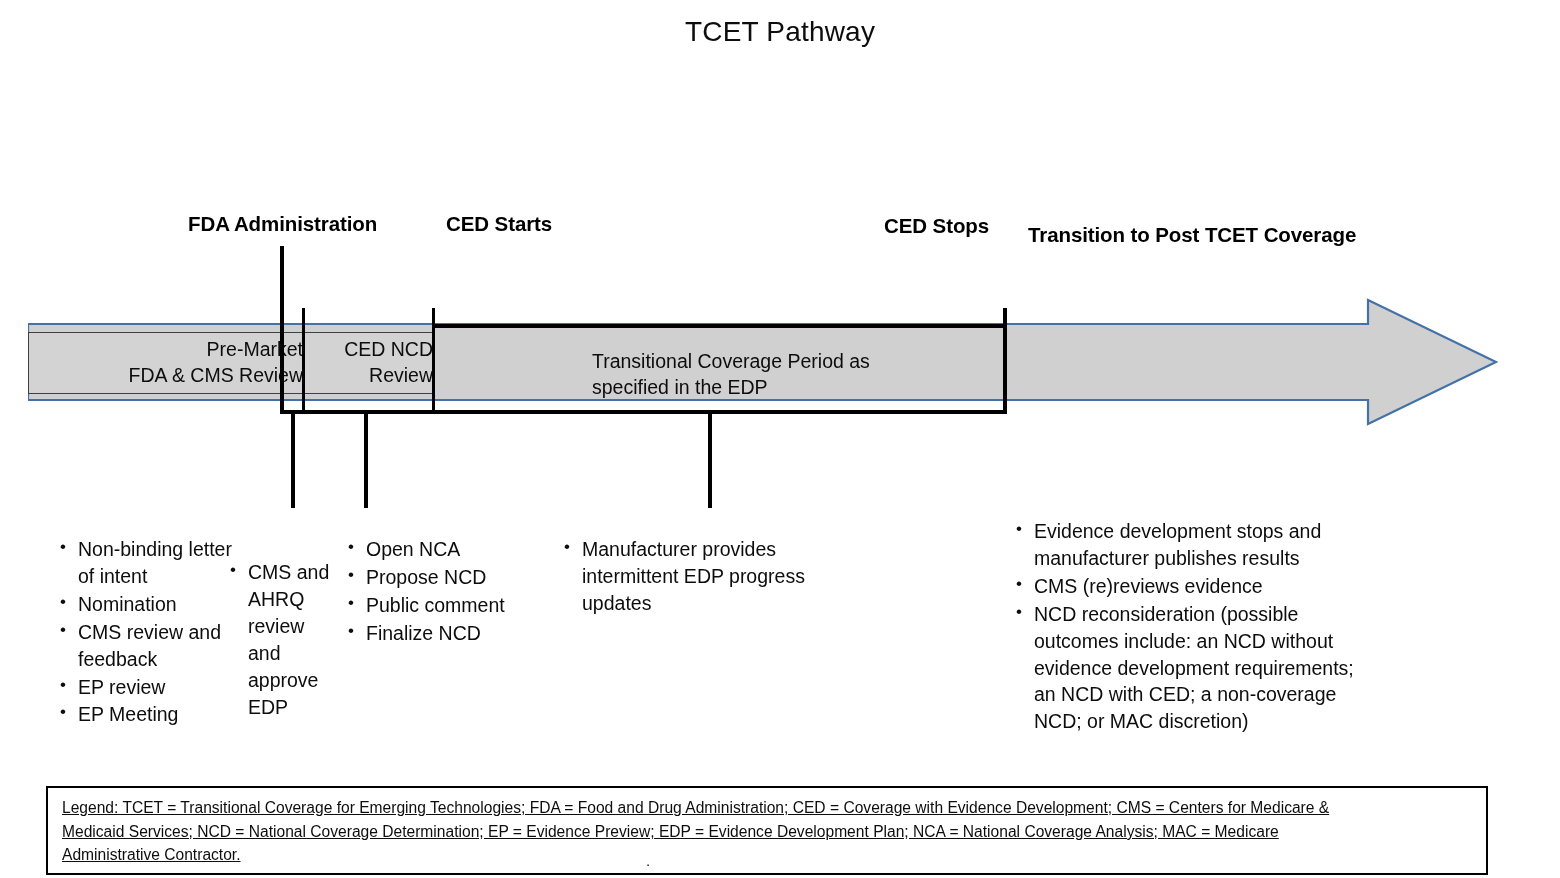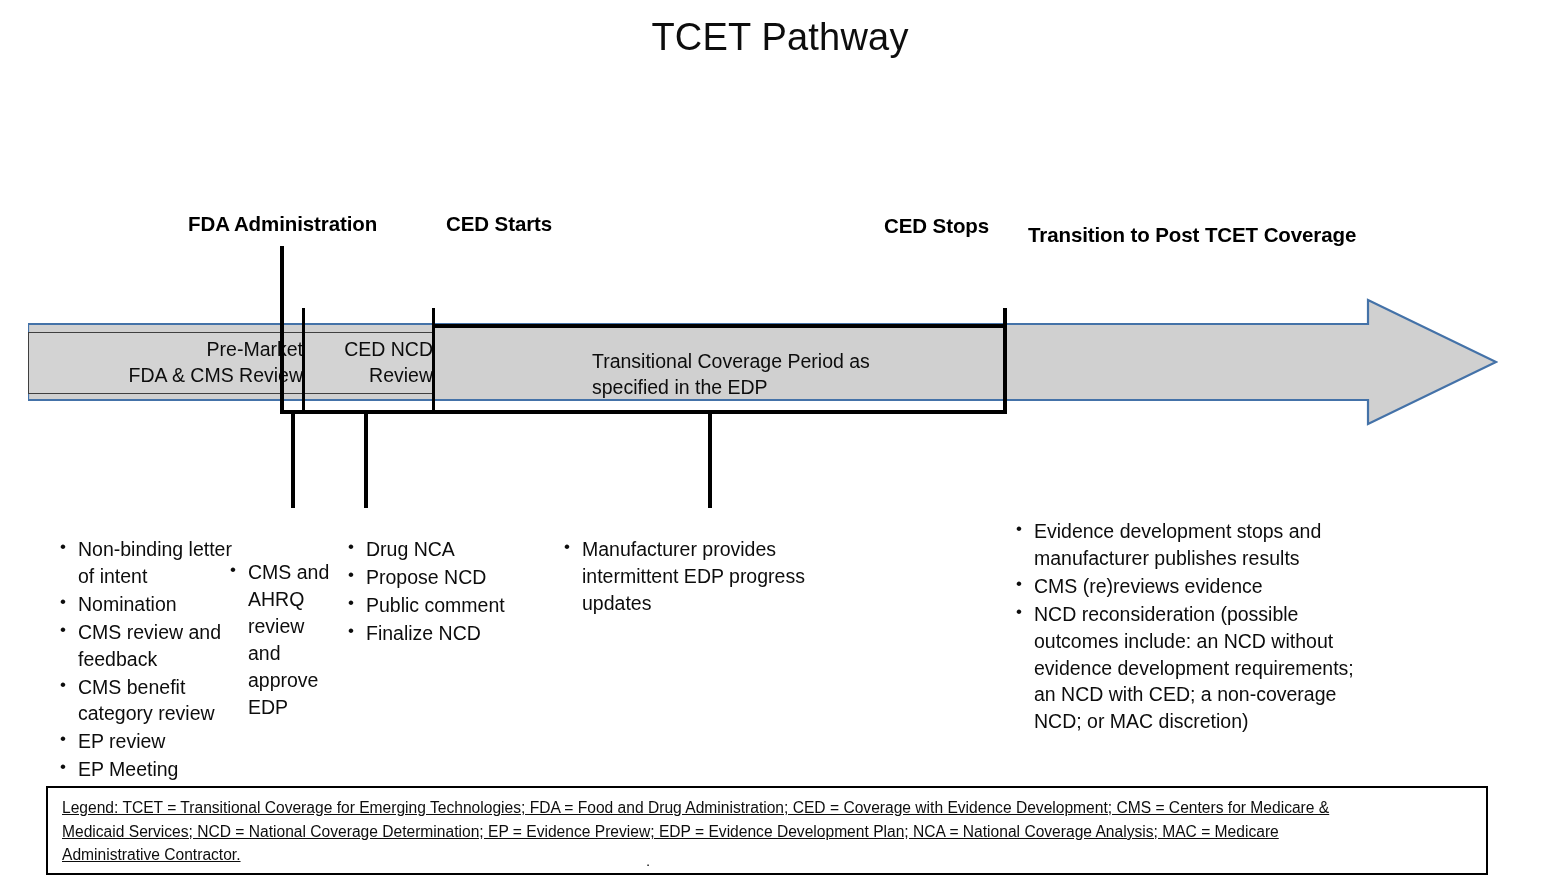--- a/index.html
+++ b/index.html
@@ -19,21 +19,21 @@
     overflow: hidden;
   }
 
   
   #title {
     position: absolute;
     left: 0;
     top: 16px;
     width: 1560px;
     text-align: center;
-    font-size: 38px;
+    font-size: 28px;
     font-weight: 400;
     letter-spacing: 0.2px;
     color: #0d0d0d;
   }
 
   
   .milestone-label {
     position: absolute;
     font-size: 20.5px;
     font-weight: bold;
@@ -173,35 +173,34 @@
 
   <div class="vline" style="left:291px; top:412px; height:96px;"></div>
   <div class="vline" style="left:364px; top:412px; height:96px;"></div>
   <div class="vline" style="left:708px; top:412px; height:96px;"></div>
 
   <div class="bullets" style="left:58px; top:536px; width:182px;">
     <ul>
       <li>Non-binding letter of intent</li>
       <li>Nomination</li>
       <li>CMS review and feedback</li>
-      <li>CMS benefit category review</li>
       <li>EP review</li>
       <li>EP Meeting</li>
     </ul>
   </div>
 
   <div class="bullets" style="left:228px; top:536px; width:104px;margin-top:23px;">
     <ul>
       <li>CMS and AHRQ review and approve EDP</li>
     </ul>
   </div>
 
   <div class="bullets" style="left:346px; top:536px; width:200px;">
     <ul>
-      <li>Drug NCA</li>
+      <li>Open NCA</li>
       <li>Propose NCD</li>
       <li>Public comment</li>
       <li>Finalize NCD</li>
     </ul>
   </div>
 
   <div class="bullets" style="left:562px; top:536px; width:248px;">
     <ul>
       <li>Manufacturer provides intermittent EDP progress updates</li>
     </ul>

